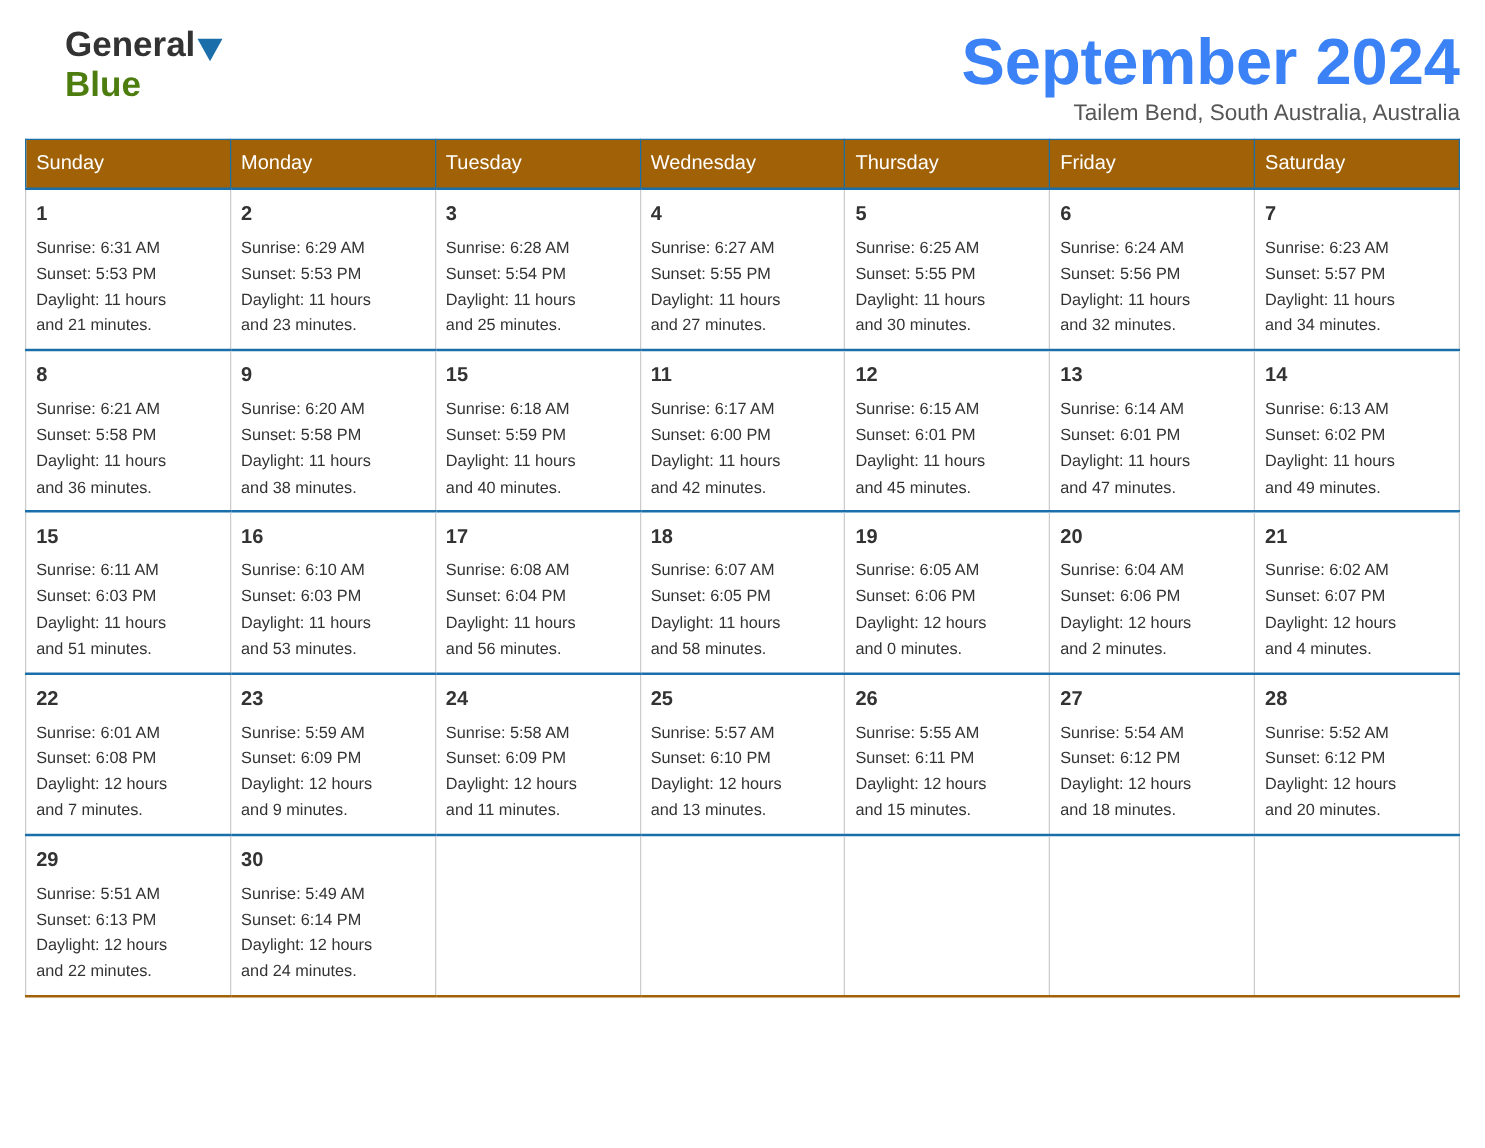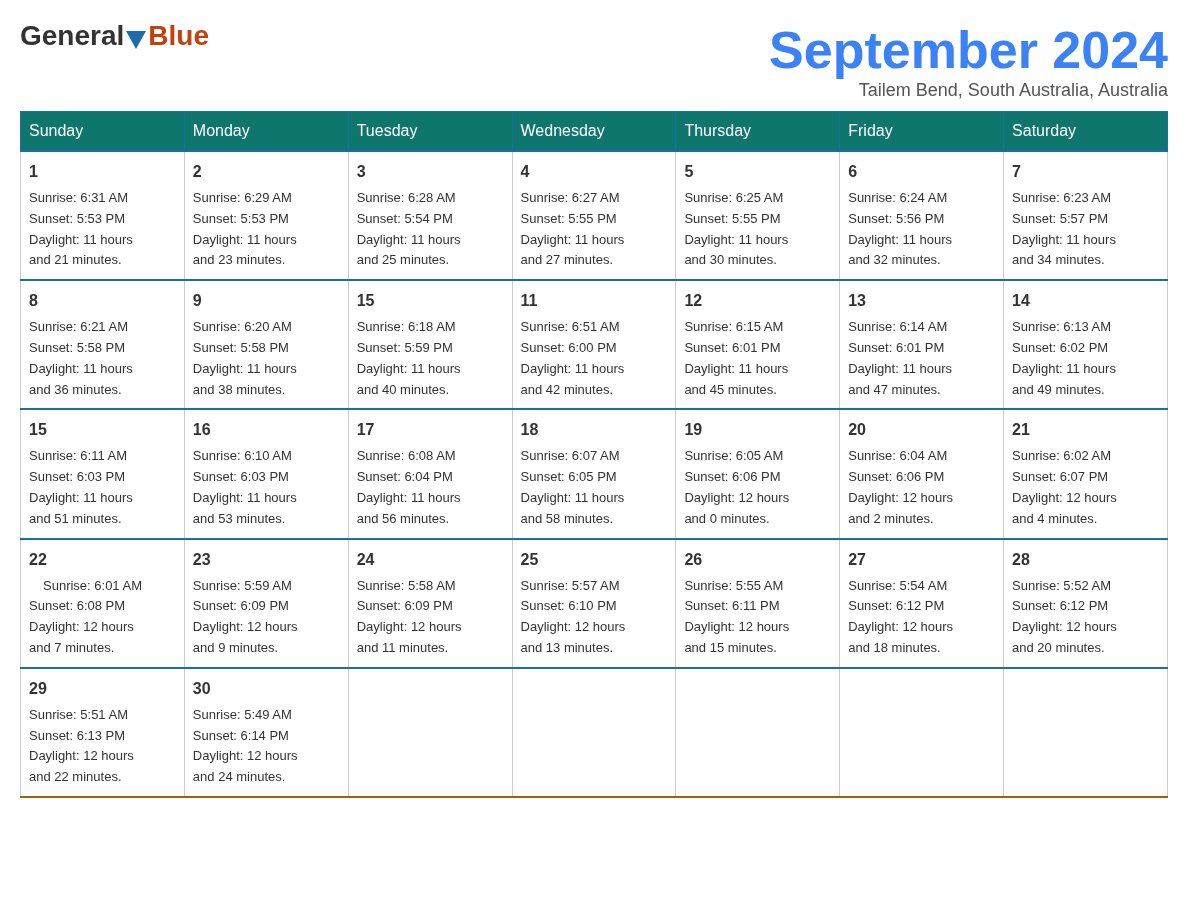--- a/index.html
+++ b/index.html
@@ -12,22 +12,23 @@
       min-height: 918px;
     }
     .header {
       display: flex;
       justify-content: space-between;
       align-items: flex-start;
       margin-bottom: 10px;
     }
     .logo {
       display: flex;
-      flex-direction: row;
+      flex-direction: column;
       align-items: flex-start;
+      margin-left: 32px;
     }
     .logo-text {
       display: flex;
       align-items: center;
       font-size: 28px;
       font-weight: bold;
       color: #333;
     }
     .logo-general { color: #333; }
     .logo-triangle {
@@ -35,21 +36,21 @@
       width: 0;
       height: 0;
       border-left: 10px solid transparent;
       border-right: 10px solid transparent;
       border-top: 18px solid #1a6fab;
       margin: 0 2px;
       position: relative;
       top: 4px;
     }
     .logo-blue {
-      color: #c2410c;
+      color: #4d7c0f;
       font-size: 28px;
       font-weight: bold;
     }
     .title-section {
       text-align: right;
     }
     .month-title {
       font-size: 52px;
       font-weight: bold;
       color: #3b82f6;
@@ -57,21 +58,21 @@
     .location {
       font-size: 18px;
       color: #555;
     }
     .calendar {
       width: 100%;
       border-collapse: collapse;
       margin-top: 10px;
     }
     .calendar th {
-      background-color: #0f766e;
+      background-color: #a16207;
       color: #fff;
       padding: 10px 8px;
       text-align: left;
       font-size: 16px;
       font-weight: normal;
       border: 1px solid #1a6fab;
     }
     .calendar td {
       vertical-align: top;
       padding: 8px;
@@ -167,21 +168,21 @@
 Daylight: 11 hours
 and 36 minutes.</span></td>
         <td><span class="day-num">9</span><span class="day-info" style="white-space: pre-line;">Sunrise: 6:20 AM
 Sunset: 5:58 PM
 Daylight: 11 hours
 and 38 minutes.</span></td>
         <td><span class="day-num">15</span><span class="day-info" style="white-space: pre-line;">Sunrise: 6:18 AM
 Sunset: 5:59 PM
 Daylight: 11 hours
 and 40 minutes.</span></td>
-        <td><span class="day-num">11</span><span class="day-info" style="white-space: pre-line;">Sunrise: 6:51 AM
+        <td><span class="day-num">11</span><span class="day-info" style="white-space: pre-line;">Sunrise: 6:17 AM
 Sunset: 6:00 PM
 Daylight: 11 hours
 and 42 minutes.</span></td>
         <td><span class="day-num">12</span><span class="day-info" style="white-space: pre-line;">Sunrise: 6:15 AM
 Sunset: 6:01 PM
 Daylight: 11 hours
 and 45 minutes.</span></td>
         <td><span class="day-num">13</span><span class="day-info" style="white-space: pre-line;">Sunrise: 6:14 AM
 Sunset: 6:01 PM
 Daylight: 11 hours
@@ -215,21 +216,21 @@
         <td><span class="day-num">20</span><span class="day-info" style="white-space: pre-line;">Sunrise: 6:04 AM
 Sunset: 6:06 PM
 Daylight: 12 hours
 and 2 minutes.</span></td>
         <td><span class="day-num">21</span><span class="day-info" style="white-space: pre-line;">Sunrise: 6:02 AM
 Sunset: 6:07 PM
 Daylight: 12 hours
 and 4 minutes.</span></td>
       </tr>
       <tr>
-        <td><span class="day-num">22</span><span class="day-info" style="white-space: pre-line; margin-left: 14px;">Sunrise: 6:01 AM
+        <td><span class="day-num">22</span><span class="day-info" style="white-space: pre-line;">Sunrise: 6:01 AM
 Sunset: 6:08 PM
 Daylight: 12 hours
 and 7 minutes.</span></td>
         <td><span class="day-num">23</span><span class="day-info" style="white-space: pre-line;">Sunrise: 5:59 AM
 Sunset: 6:09 PM
 Daylight: 12 hours
 and 9 minutes.</span></td>
         <td><span class="day-num">24</span><span class="day-info" style="white-space: pre-line;">Sunrise: 5:58 AM
 Sunset: 6:09 PM
 Daylight: 12 hours

